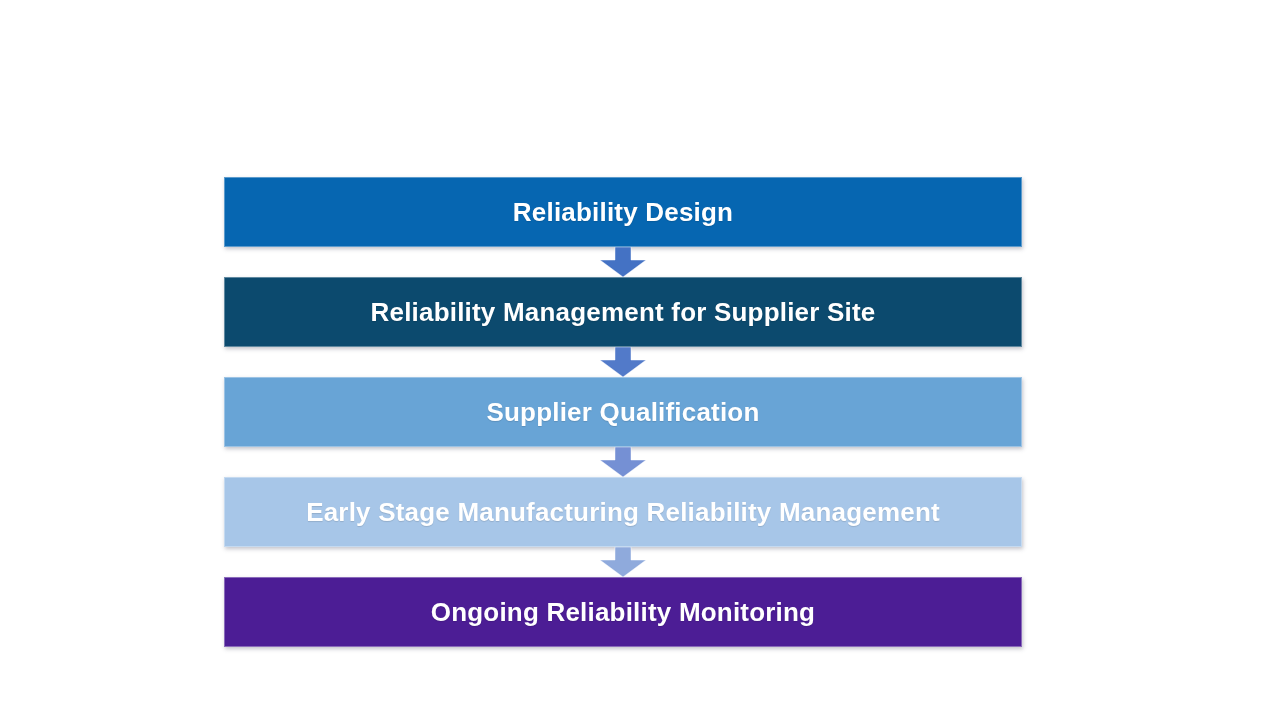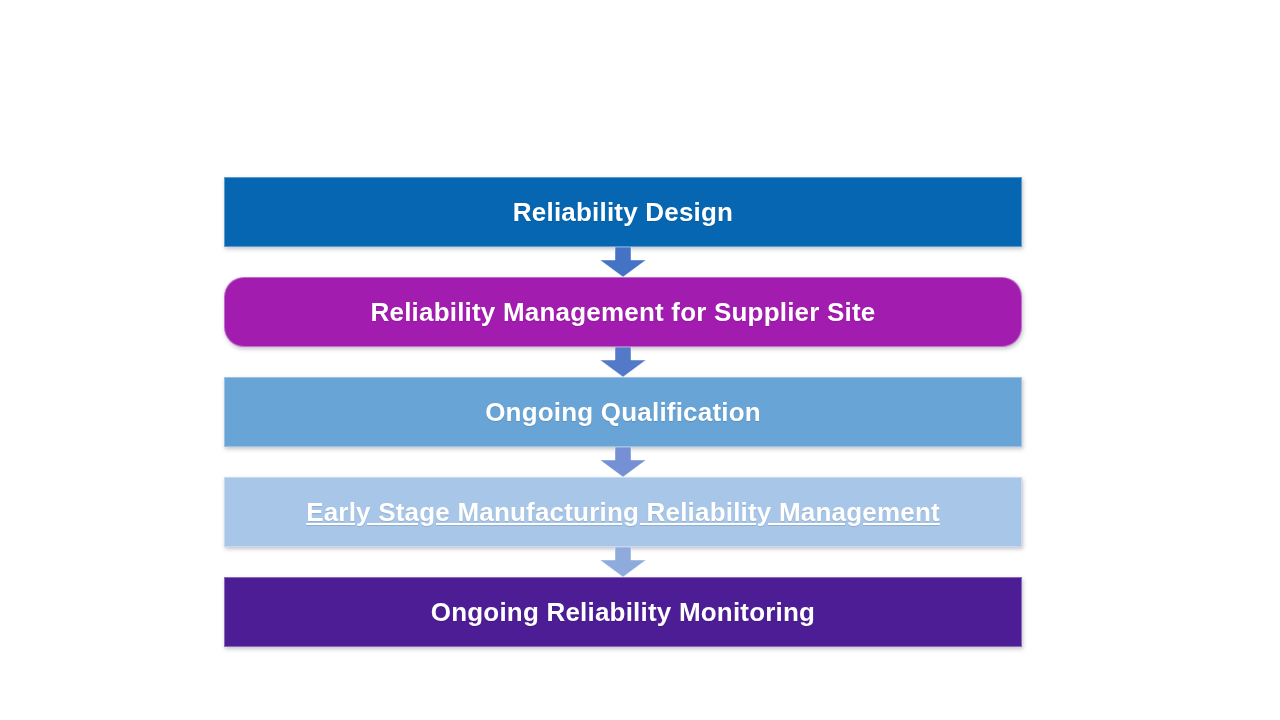--- a/index.html
+++ b/index.html
@@ -56,41 +56,41 @@
     <div class="bar" style="background: rgb(6, 102, 177);">
       <span>Reliability Design</span>
     </div>
 
     <div class="connector">
       <svg width="46" height="30" viewBox="0 0 46 30">
         <polygon points="15,0 31,0 31,13 46,13 23,30 0,13 15,13" stroke="rgba(255,255,255,0.45)" stroke-width="1" fill="#4472C4"></polygon>
       </svg>
     </div>
 
-    <div class="bar" style="background: #a21caf; border-radius: 20px;">
+    <div class="bar" style="background: #0c4a6e;">
       <span>Reliability Management for Supplier Site</span>
     </div>
 
     <div class="connector">
       <svg width="46" height="30" viewBox="0 0 46 30">
         <polygon points="15,0 31,0 31,13 46,13 23,30 0,13 15,13" stroke="rgba(255,255,255,0.45)" stroke-width="1" fill="#527AC9"></polygon>
       </svg>
     </div>
 
     <div class="bar" style="background: rgb(104, 164, 214);">
-      <span>Ongoing Qualification</span>
+      <span>Supplier Qualification</span>
     </div>
 
     <div class="connector">
       <svg width="46" height="30" viewBox="0 0 46 30">
         <polygon points="15,0 31,0 31,13 46,13 23,30 0,13 15,13" stroke="rgba(255,255,255,0.45)" stroke-width="1" fill="#7590D4"></polygon>
       </svg>
     </div>
 
-    <div class="bar" style="background: rgb(167, 198, 232); text-decoration: underline;">
+    <div class="bar" style="background: rgb(167, 198, 232);">
       <span>Early Stage Manufacturing Reliability Management</span>
     </div>
 
     <div class="connector">
       <svg width="46" height="30" viewBox="0 0 46 30">
         <polygon points="15,0 31,0 31,13 46,13 23,30 0,13 15,13" stroke="rgba(255,255,255,0.45)" stroke-width="1" fill="#8FAADC"></polygon>
       </svg>
     </div>
 
     <div class="bar" style="background: #4c1d95;">

